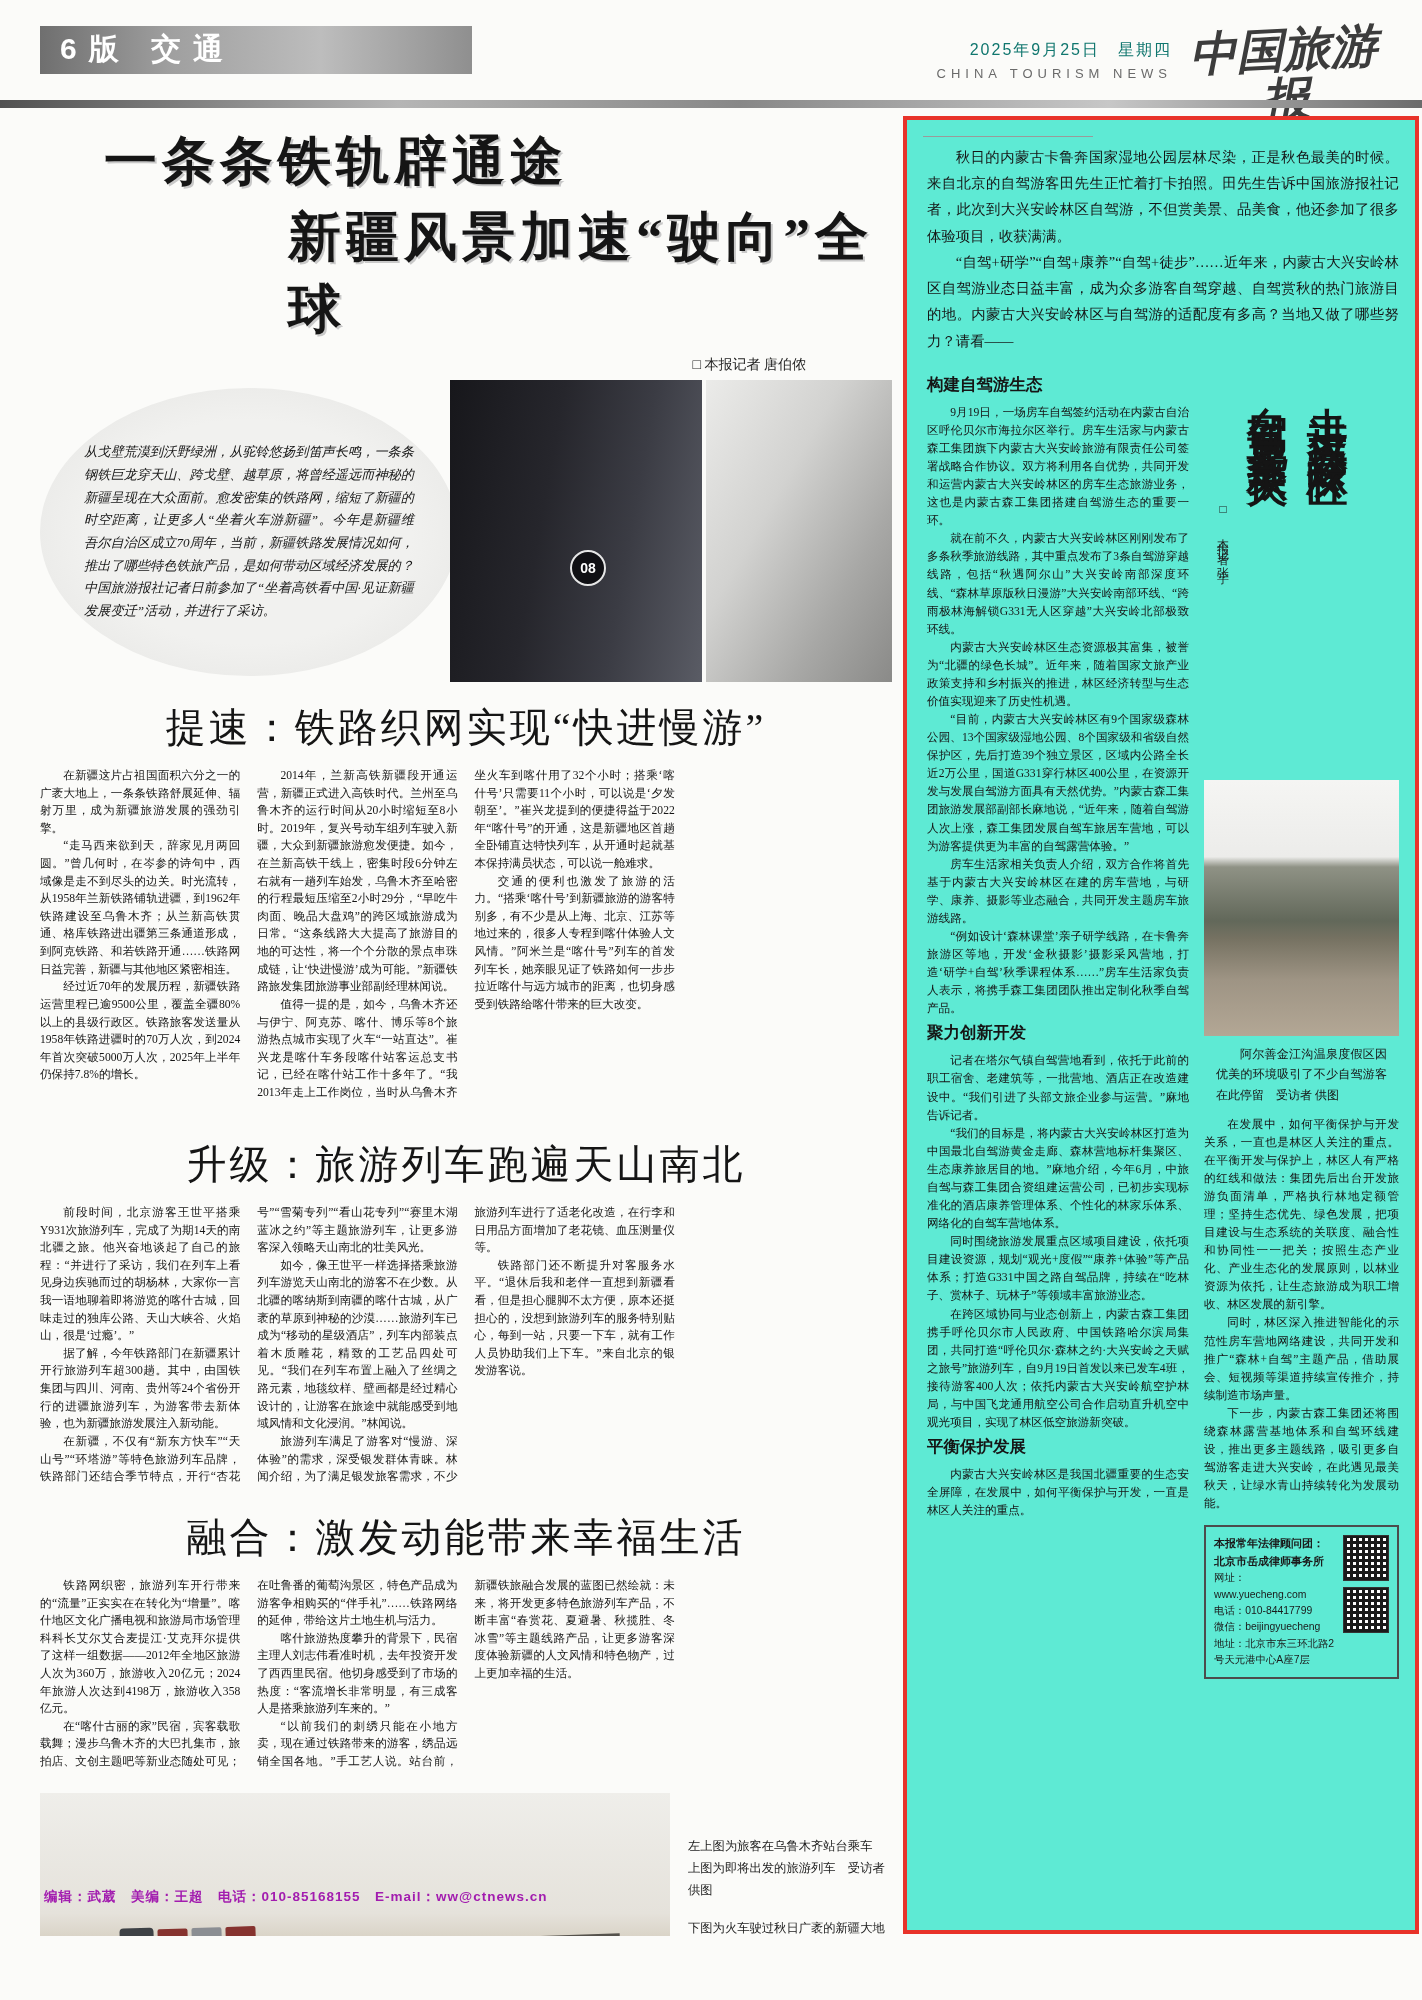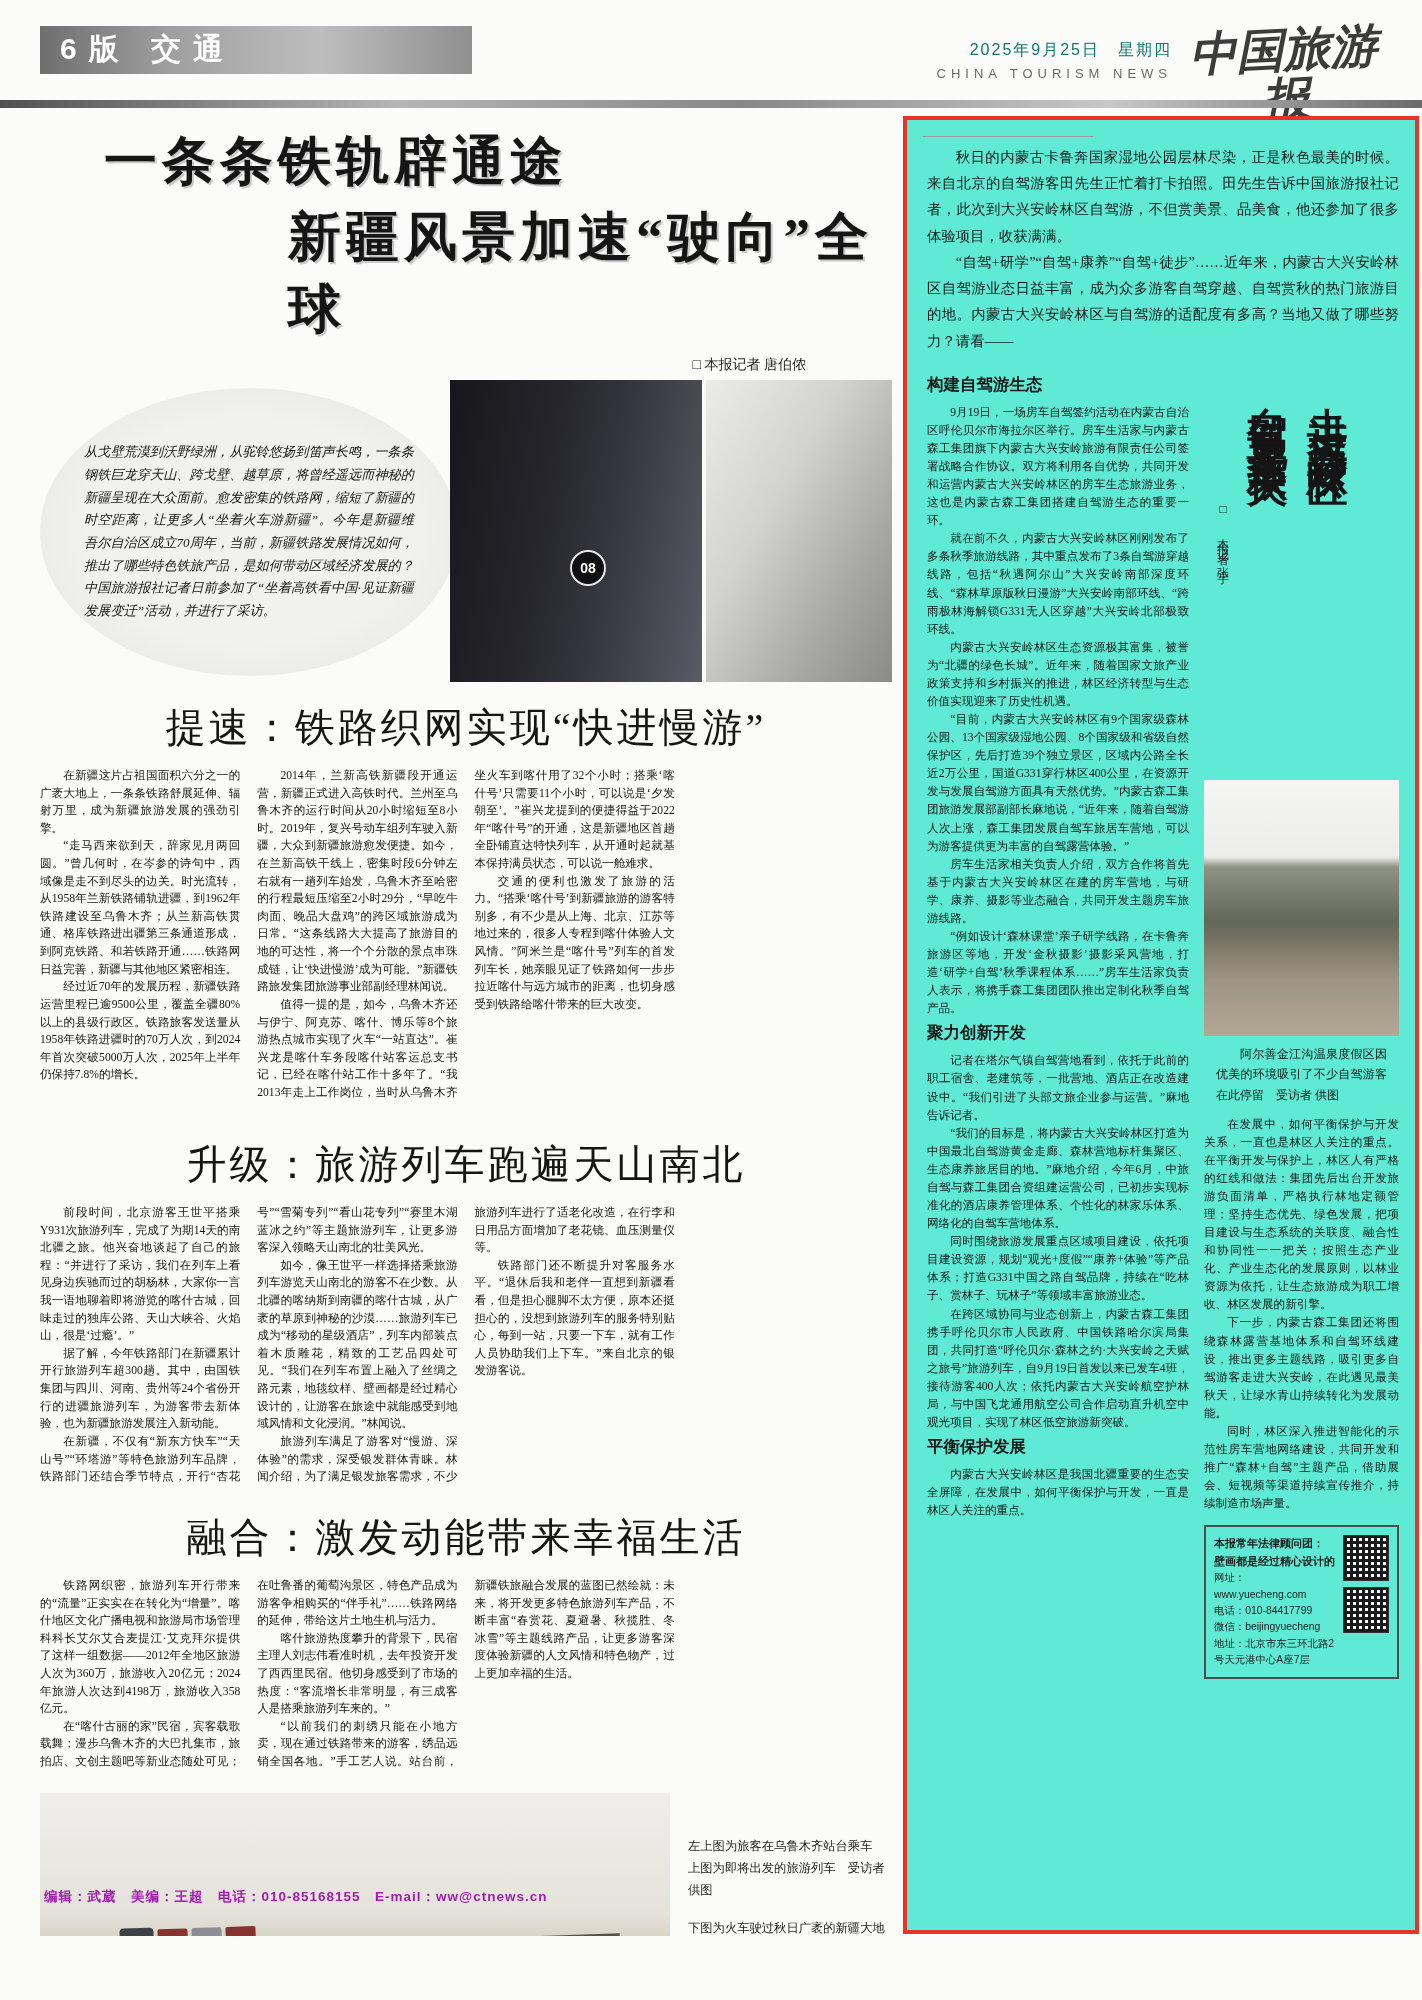--- a/index.html
+++ b/index.html
@@ -189,27 +189,27 @@
       <div class="red-right">
         <div class="vtitle">
           <div class="line">走进大兴安岭林区</div>
           <div class="line">自驾遇见最美秋天</div>
           <div class="vbyline">□ 本报记者 张宇</div>
         </div>
         <div class="photo-forest"></div>
         <div class="photo-cap">阿尔善金江沟温泉度假区因优美的环境吸引了不少自驾游客在此停留　受访者 供图</div>
         <div class="red-right-text">
           <p>在发展中，如何平衡保护与开发关系，一直也是林区人关注的重点。在平衡开发与保护上，林区人有严格的红线和做法：集团先后出台开发旅游负面清单，严格执行林地定额管理；坚持生态优先、绿色发展，把项目建设与生态系统的关联度、融合性和协同性一一把关；按照生态产业化、产业生态化的发展原则，以林业资源为依托，让生态旅游成为职工增收、林区发展的新引擎。</p>
+          <p>同时，林区深入推进智能化的示范性房车营地网络建设，共同开发和推广“森林+自驾”主题产品，借助展会、短视频等渠道持续宣传推介，持续制造市场声量。</p>
           <p>下一步，内蒙古森工集团还将围绕森林露营基地体系和自驾环线建设，推出更多主题线路，吸引更多自驾游客走进大兴安岭，在此遇见最美秋天，让绿水青山持续转化为发展动能。</p>
-          <p>同时，林区深入推进智能化的示范性房车营地网络建设，共同开发和推广“森林+自驾”主题产品，借助展会、短视频等渠道持续宣传推介，持续制造市场声量。</p>
         </div>
         <div class="law-box">
           <div class="law-text">
             <div class="law-title">本报常年法律顾问团：</div>
-            <div class="law-title">壁画都是经过精心设计的</div>
+            <div class="law-title">北京市岳成律师事务所</div>
             <div>网址：www.yuecheng.com</div>
             <div>电话：010-84417799</div>
             <div>微信：beijingyuecheng</div>
             <div>地址：北京市东三环北路2号天元港中心A座7层</div>
           </div>
           <div class="qr-col">
             <div class="qr"></div>
             <div class="qr"></div>
           </div>
         </div>

